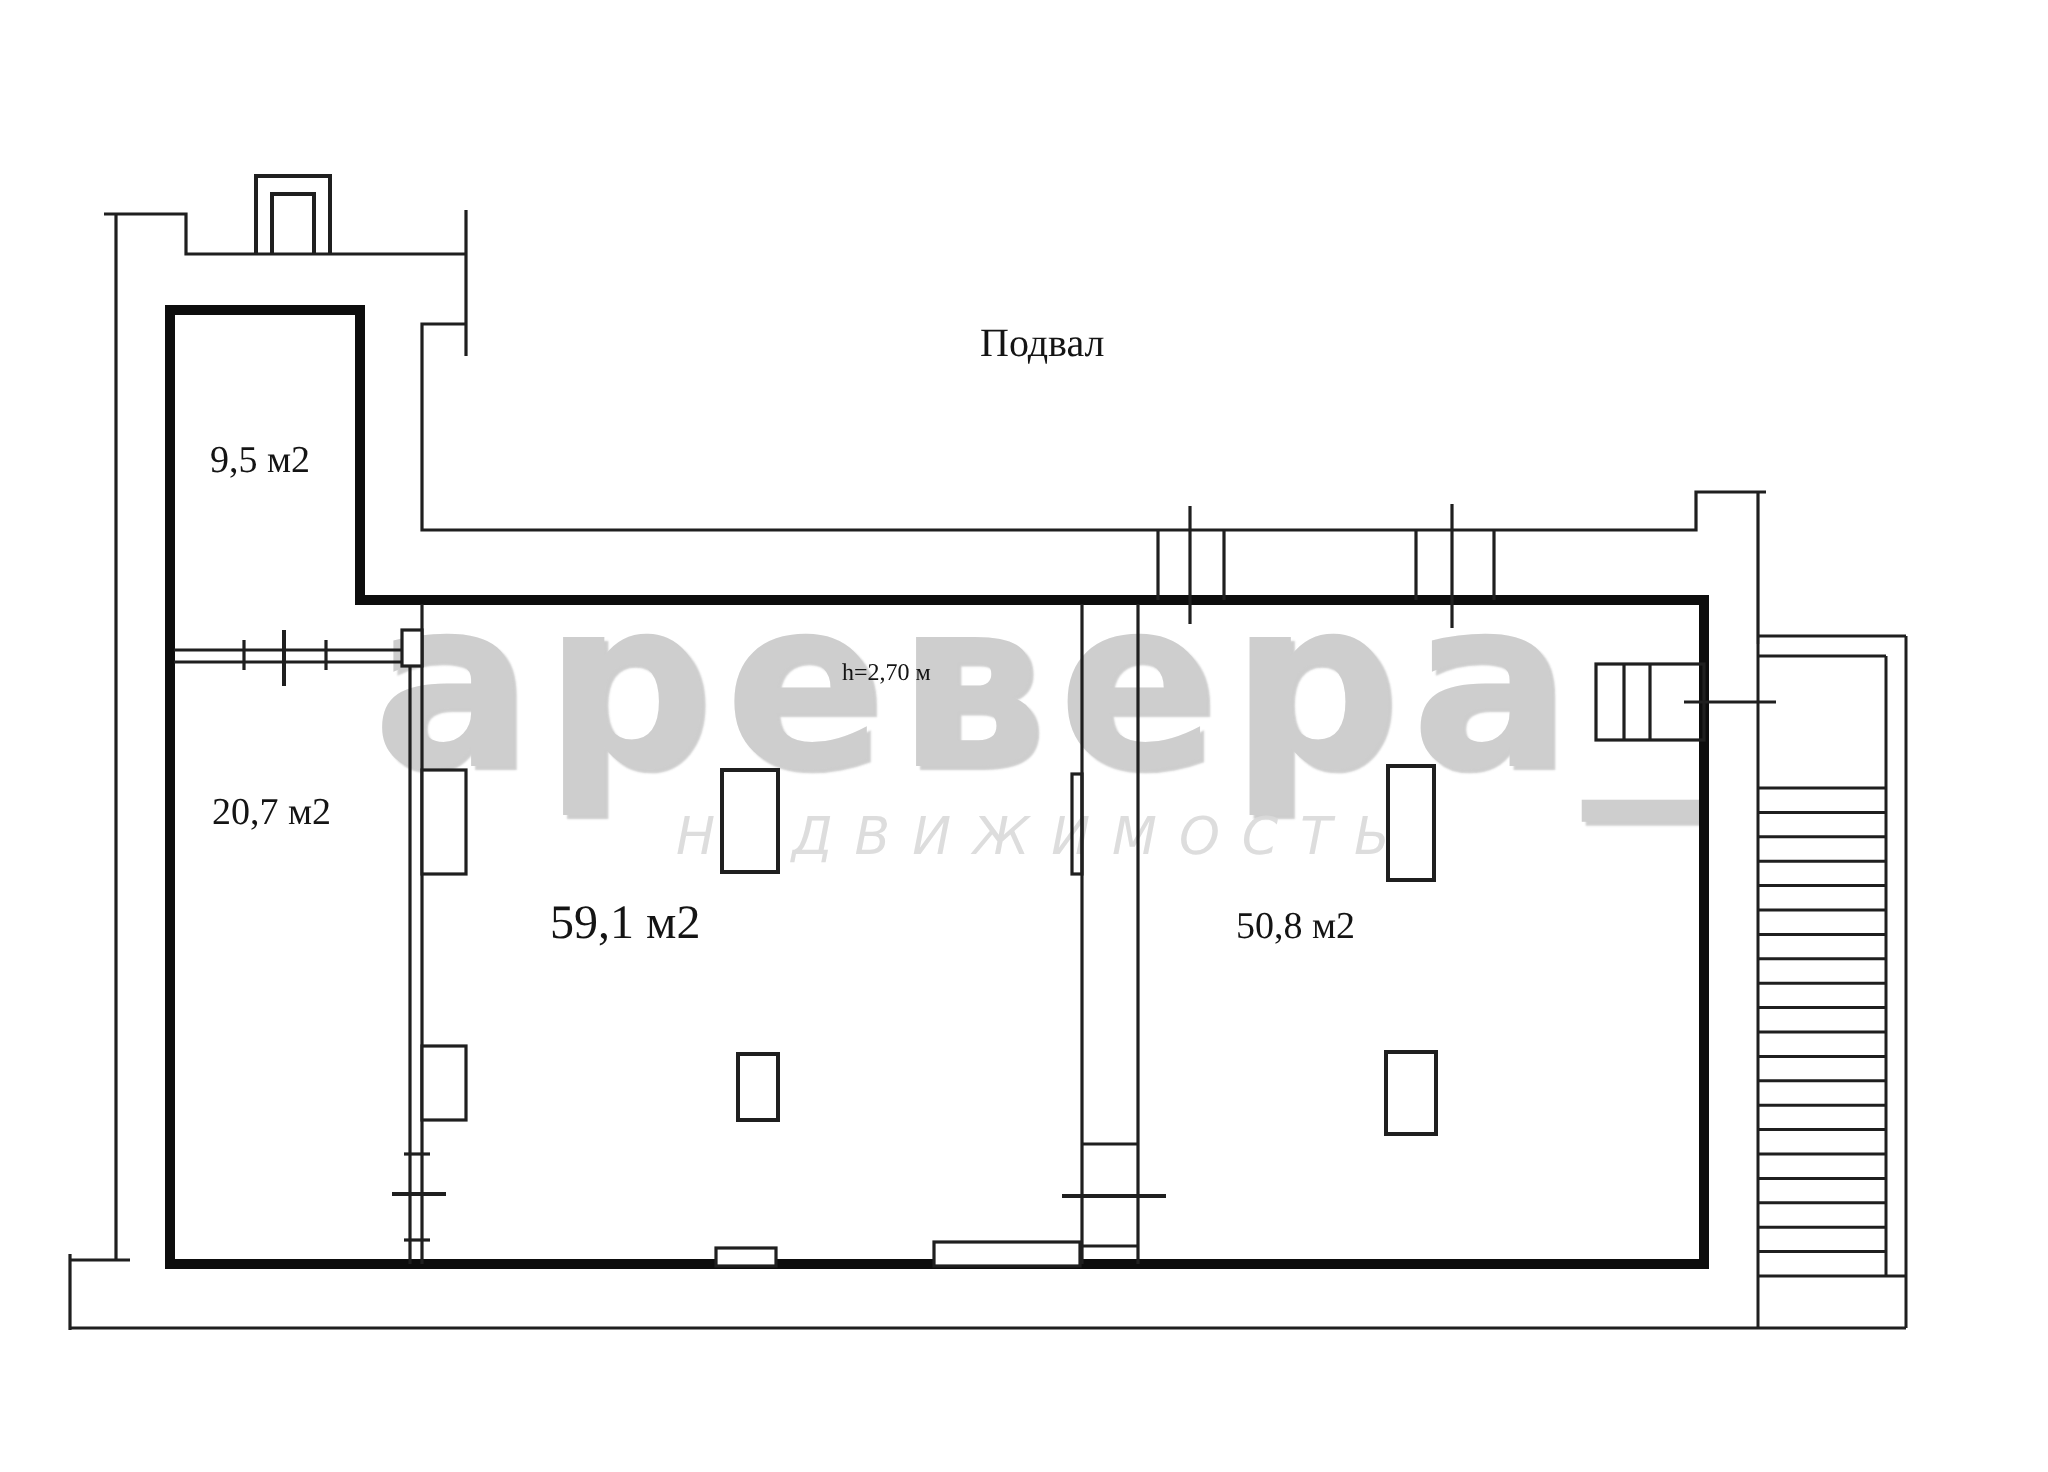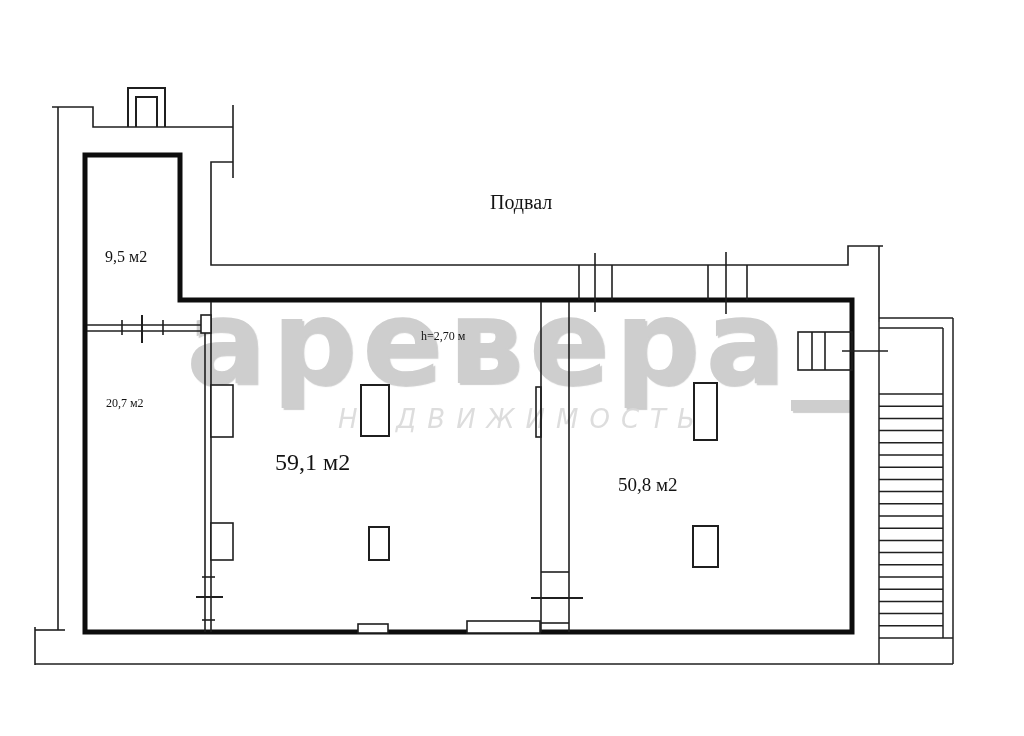--- a/index.html
+++ b/index.html
@@ -1,25 +1,25 @@
 <!DOCTYPE html>
 <html><head>
 <meta charset="utf-8">
 <style>
   html,body{margin:0;padding:0;background:#ffffff;}
   #stage{
     position:relative;width:1024px;height:736px;background:#ffffff;overflow:hidden;
     font-family:"Liberation Serif","DejaVu Serif",serif;color:#141414;
   }
   .label{position:absolute;white-space:nowrap;color:#141414;}
-  .lbl-floor{left:490px;top:161px;font-size:20px;margin-top:30px;}
-  .lbl-r95{left:105px;top:220px;font-size:16px;margin-top:28px;}
-  .lbl-r207{left:106px;top:396px;font-size:12px;}
+  .lbl-floor{left:490px;top:161px;font-size:20px;}
+  .lbl-r95{left:105px;top:220px;font-size:19px;}
+  .lbl-r207{left:106px;top:396px;font-size:19px;}
   .lbl-r591{left:275px;top:449px;font-size:24px;}
-  .lbl-r508{left:618px;top:474px;font-size:19px;text-align:right;}
+  .lbl-r508{left:618px;top:453px;font-size:19px;text-align:right;}
   .lbl-height{left:421px;top:329px;font-size:12px;}
   .wm-brand{
     position:absolute;left:186px;top:283px;
     font-family:"DejaVu Sans","Liberation Sans",sans-serif;
     font-size:118px;font-weight:bold;letter-spacing:6px;line-height:1;
     color:#c6c6c6;opacity:.85;
     text-shadow:2px 2px 1px rgba(110,110,110,.40),-1px -1px 0 #ffffff;
     user-select:none;
   }
   .wm-sub{

